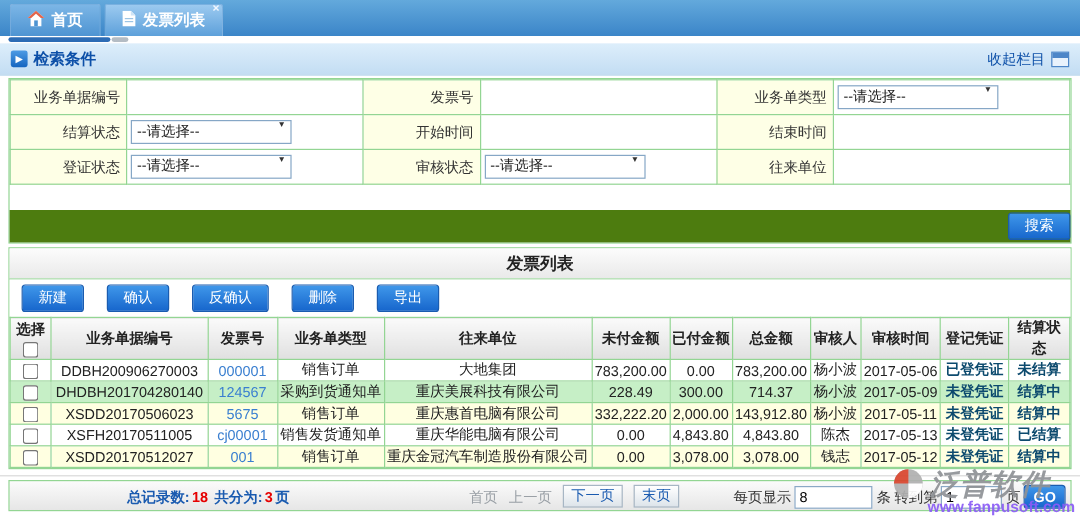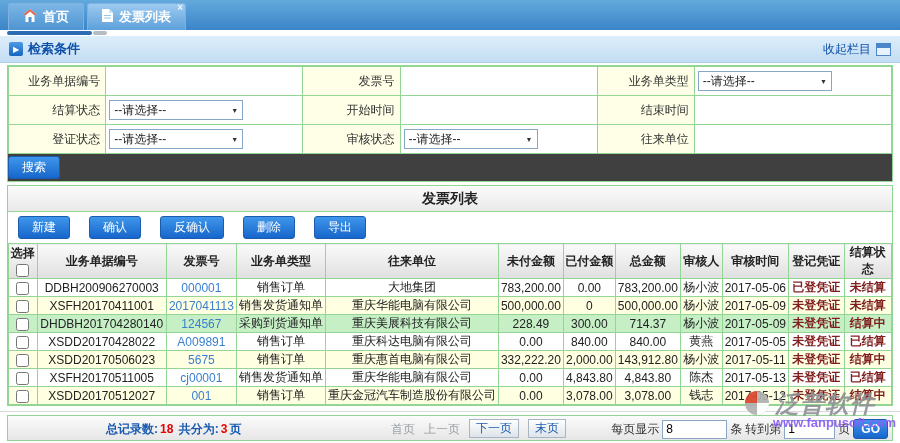--- a/index.html
+++ b/index.html
@@ -24,39 +24,39 @@
              font-size:8px;display:flex;align-items:center;justify-content:center;}
   .tb-right{margin-left:auto;display:flex;align-items:center;gap:5px;color:#0d50a8;font-size:12px;cursor:pointer;}
   .collapse-icon{width:13px;height:11px;border:1px solid #4d86c8;background:linear-gradient(#4d86c8 0 4px,#e8f2fc 4px);}
   
   .form-wrap{margin:2px 7px 0;border:1px solid #93d593;}
   table.form{width:100%;border-collapse:collapse;}
   .form td{border:1px solid #93d593;height:26px;font-size:12px;}
   .form td.lbl{background:#feffe6;text-align:right;padding-right:5px;color:#333;width:11%;}
   .form td.fld{background:#fff;padding-left:3px;width:22.3%;}
   .txt{border:none;outline:none;width:96%;height:18px;font-size:12px;background:transparent;}
-  .sel{width:132px;height:18px;border:1px solid #86a7c6;background:#fff;display:flex;align-items:center;
+  .sel{width:132px;height:18px;border:1px solid #86a7c6;background:#fff;display:flex;align-items:flex-start;
        font-size:12px;color:#222;cursor:pointer;}
   .sel .val{flex:1;padding-left:4px;}
   .sel .arr{width:15px;text-align:center;font-size:7px;color:#333;}
-  .search-row{height:27px;display:flex;align-items:center;justify-content:flex-start;background:#404040;}
+  .search-row{height:27px;display:flex;align-items:center;justify-content:flex-end;background:#4d7c0f;margin-top:21px;}
   .btn{background:linear-gradient(#3f97ea,#1766cc);color:#fff;border:1px solid #1a5cb0;border-radius:3px;
        font-size:12px;padding:2px 13px;cursor:pointer;font-family:inherit;}
   
   .list-wrap{margin:3px 7px 0;border:1px solid #93d593;}
   .list-title{height:25px;background:linear-gradient(#fcfcfc,#e9e9e9);border-bottom:1px solid #93d593;
               display:flex;align-items:center;justify-content:center;font-weight:bold;font-size:14px;color:#222;}
   .actions{padding:4px 10px;display:flex;gap:19px;background:#fff;align-items:center;}
   table.grid{width:100%;border-collapse:collapse;}
   .grid th{background:linear-gradient(#fafafa,#e0e0e0);border:1px solid #93d593;font-size:12px;height:21px;
            font-weight:bold;color:#222;padding:0 1px;}
   .grid td{border:1px solid #93d593;font-size:12px;height:17px;text-align:center;color:#222;padding:0 2px;white-space:nowrap;overflow:hidden;}
   tr.r-white{background:#fff;} tr.r-yellow{background:#ffffe1;} tr.r-green{background:#c6efc6;}
   .grid .link{color:#3a7fd0;cursor:pointer;}
-  .grid .red{color:#7f1d1d;font-weight:bold;}
+  .grid .red{color:#0c4a6e;font-weight:bold;}
   .grid input[type=checkbox]{margin:0;vertical-align:middle;}
   
   .divider{border-top:1px solid #d9d9d9;margin-top:5px;}
   .footer{margin:3px 7px;height:24px;border:1px solid #93d593;background:linear-gradient(#fbfbfb,#e6e6e6);
           position:relative;font-size:12px;}
   .f-stats{position:absolute;left:98px;top:5px;color:#1a5bb0;font-weight:bold;}
   .f-stats .num{color:#e60000;padding:0 2px;}
   .f-pag{position:absolute;left:383px;top:3px;display:flex;gap:9px;align-items:center;}
   .pg-dis{color:#9aa0a6;padding-top:1px;}
   .pg-btn{border:1px solid #a7b6c4;background:linear-gradient(#fff,#dde4ea);padding:0 6px;height:17px;
@@ -220,62 +220,34 @@
           <td>销售订单</td>
           <td>大地集团</td>
           <td>783,200.00</td>
           <td>0.00</td>
           <td>783,200.00</td>
           <td>杨小波</td>
           <td>2017-05-06</td>
           <td class="red">已登凭证</td>
           <td class="red">未结算</td>
         </tr>
-        <tr class="r-yellow">
-          <td><input type="checkbox" style=""></td>
-          <td>XSFH20170411001</td>
-          <td class="link">2017041113</td>
-          <td>销售发货通知单</td>
-          <td>重庆华能电脑有限公司</td>
-          <td>500,000.00</td>
-          <td>0</td>
-          <td>500,000.00</td>
-          <td>杨小波</td>
-          <td>2017-05-09</td>
-          <td class="red">未登凭证</td>
-          <td class="red">未结算</td>
-        </tr>
         <tr class="r-green">
           <td><input type="checkbox" style=""></td>
           <td>DHDBH201704280140</td>
           <td class="link">124567</td>
           <td>采购到货通知单</td>
           <td>重庆美展科技有限公司</td>
           <td>228.49</td>
           <td>300.00</td>
           <td>714.37</td>
           <td>杨小波</td>
           <td>2017-05-09</td>
           <td class="red">未登凭证</td>
           <td class="red">结算中</td>
         </tr>
-        <tr class="r-white">
-          <td><input type="checkbox" style=""></td>
-          <td>XSDD20170428022</td>
-          <td class="link">A009891</td>
-          <td>销售订单</td>
-          <td>重庆科达电脑有限公司</td>
-          <td>0.00</td>
-          <td>840.00</td>
-          <td>840.00</td>
-          <td>黄燕</td>
-          <td>2017-05-05</td>
-          <td class="red">未登凭证</td>
-          <td class="red">已结算</td>
-        </tr>
         <tr class="r-yellow">
           <td><input type="checkbox" style=""></td>
           <td>XSDD20170506023</td>
           <td class="link">5675</td>
           <td>销售订单</td>
           <td>重庆惠首电脑有限公司</td>
           <td>332,222.20</td>
           <td>2,000.00</td>
           <td>143,912.80</td>
           <td>杨小波</td>

